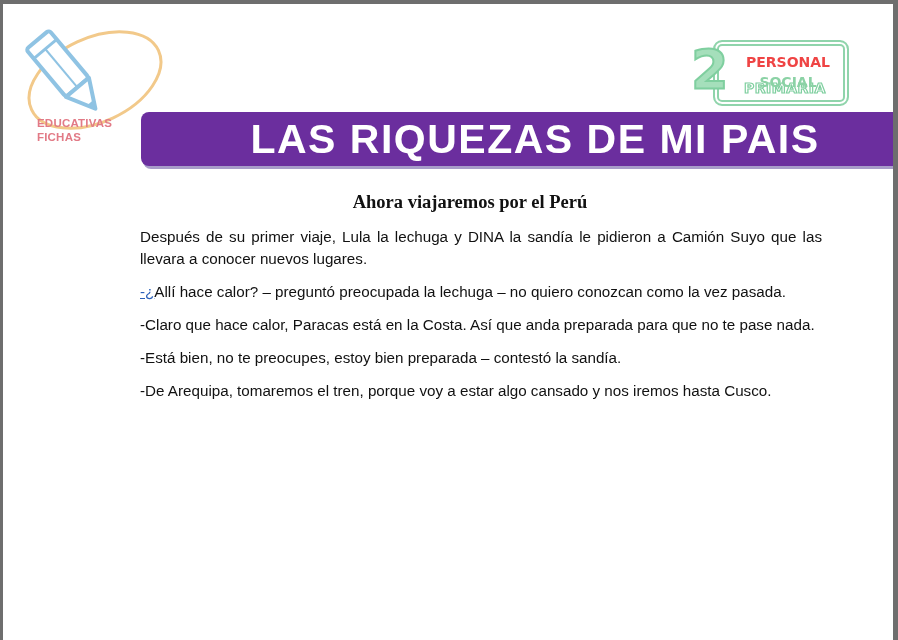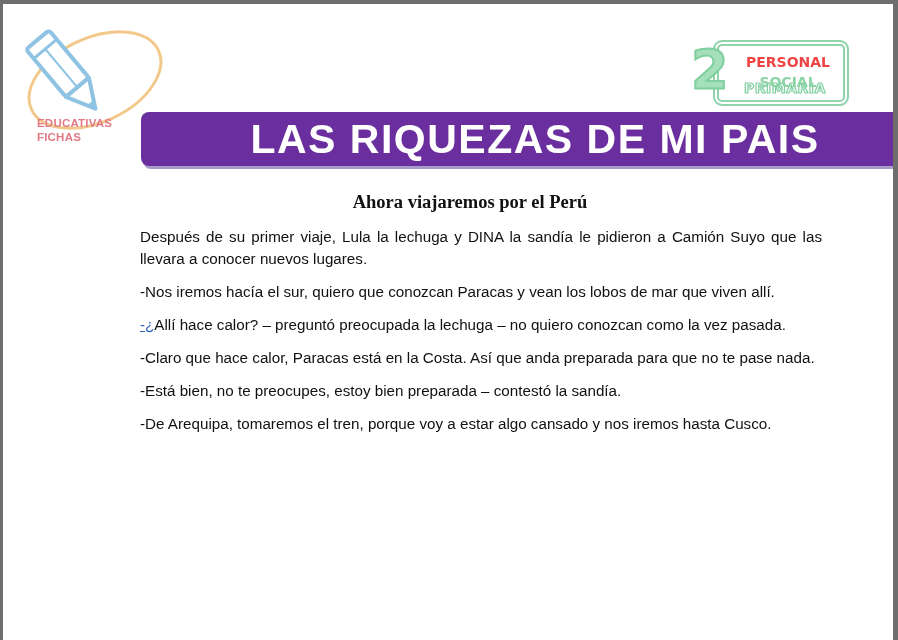--- a/index.html
+++ b/index.html
@@ -49,20 +49,19 @@
   </div>
 
   <div class="banner">
     <span class="banner-title">LAS RIQUEZAS DE MI PAIS</span>
   </div>
 
   <div class="subtitle">Ahora viajaremos por el Perú</div>
 
   <div class="body-text">
     <p>Después de su primer viaje, Lula la lechuga y DINA la sandía le pidieron a Camión Suyo que las llevara a conocer nuevos lugares.</p>
-    <p>-Nos iremos hacía el sur, quiero que conozcan Paracas y vean los lobos de mar que viven allí.</p>
     <p><span class="mark">-¿</span><span>Allí hace calor? – preguntó preocupada la lechuga – no quiero conozcan como la vez pasada.</span></p>
     <p>-Claro que hace calor, Paracas está en la Costa. Así que anda preparada para que no te pase nada.</p>
     <p>-Está bien, no te preocupes, estoy bien preparada – contestó la sandía.</p>
     <p>-De Arequipa, tomaremos el tren, porque voy a estar algo cansado y nos iremos hasta Cusco.</p>
   </div>
 
 </div>
 
 </body></html>

